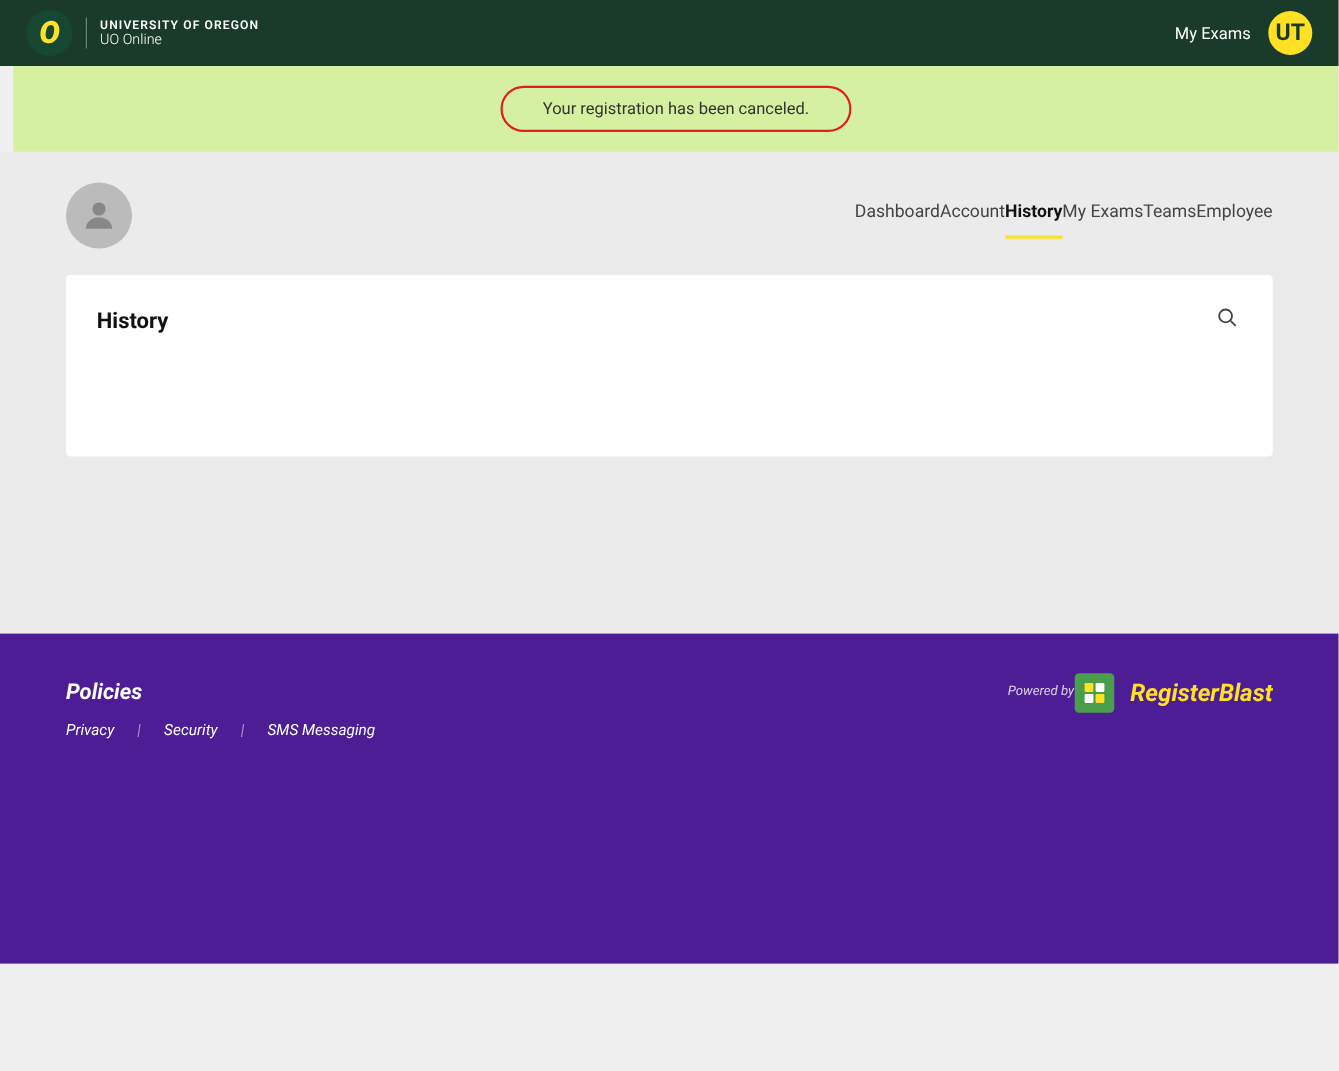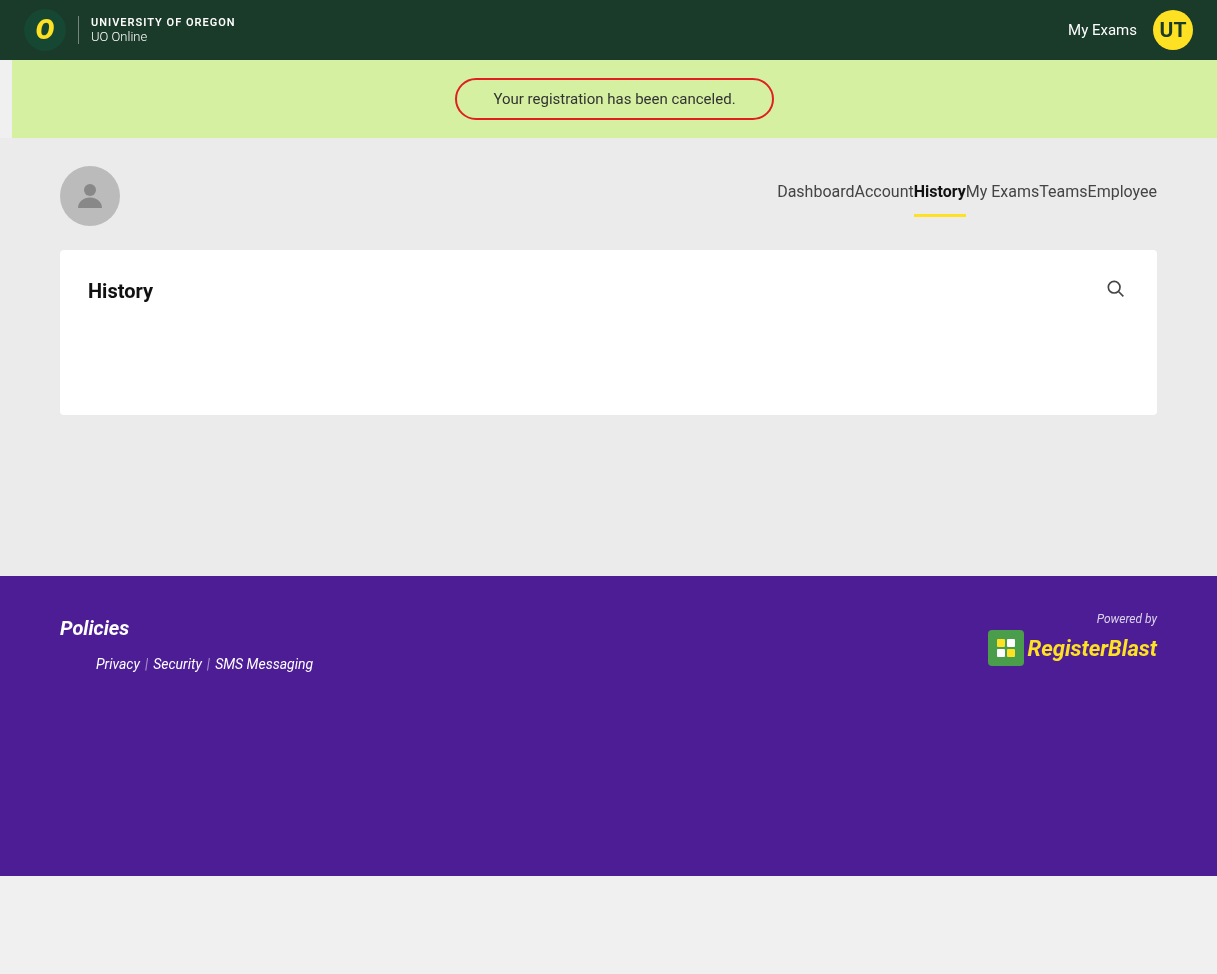--- a/index.html
+++ b/index.html
@@ -200,53 +200,52 @@
       font-style: italic;
     }
     .footer-policies-heading {
       font-size: 20px;
       font-weight: 700;
       color: white;
       margin-bottom: 16px;
     }
     .footer-links {
       display: flex;
-      gap: 5px;
-      align-items: center;
-      margin-left: 36px;
+      gap: 21px;
+      align-items: center;
     }
     .footer-link {
       color: white;
       font-size: 14px;
       text-decoration: none;
       cursor: pointer;
     }
     .footer-divider {
       color: rgba(255,255,255,0.5);
       font-size: 14px;
     }
     .footer-bottom {
       display: flex;
       justify-content: flex-end;
       margin-top: -60px;
     }
     .powered-by {
       display: flex;
-      flex-direction: column;
-      align-items: flex-end;
+      flex-direction: row;
+      align-items: center;
     }
     .powered-by-text {
       color: rgba(255,255,255,0.8);
       font-size: 12px;
       margin-bottom: 4px;
     }
     .register-blast-logo {
       display: flex;
       align-items: center;
-      gap: 4px;
+      gap: 15px;
     }
     .rb-icon {
       width: 36px;
       height: 36px;
       background: #4a9d4a;
       border-radius: 4px;
       display: flex;
       align-items: center;
       justify-content: center;
     }

